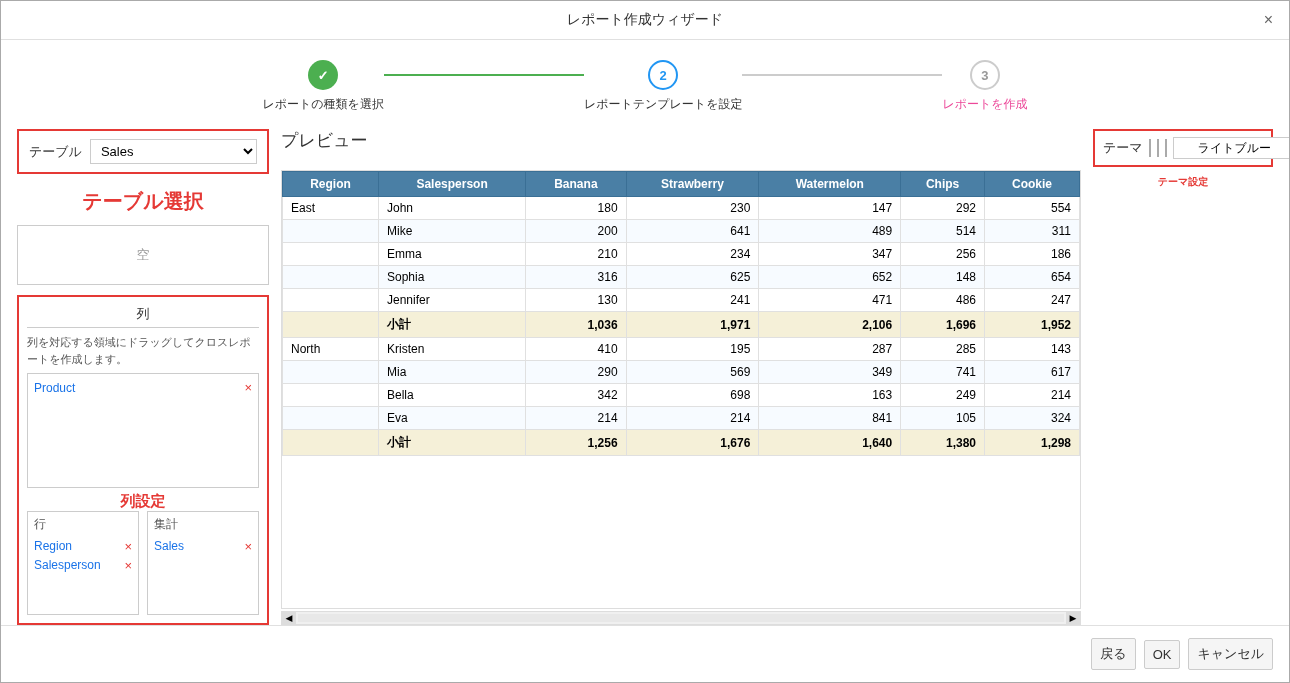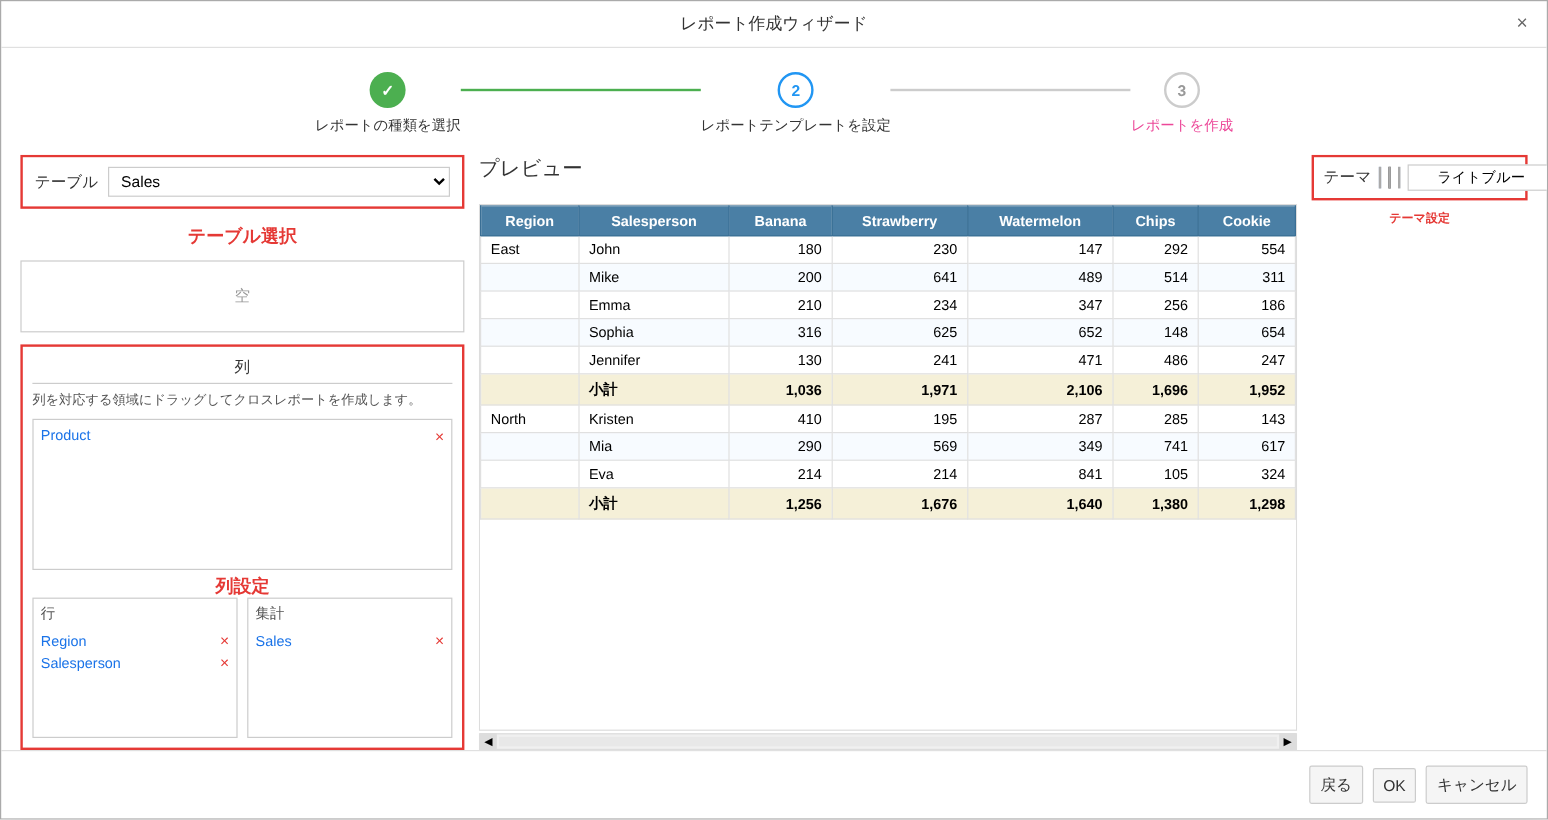--- a/index.html
+++ b/index.html
@@ -104,21 +104,21 @@
     
     .content-area {
       display: flex;
       flex: 1;
       overflow: hidden;
       padding: 0 16px 0 16px;
       gap: 12px;
     }
     
     .left-panel {
-      width: 370px;
+      width: 252px;
       flex-shrink: 0;
       display: flex;
       flex-direction: column;
       gap: 10px;
     }
     .table-select-section {
       border: 2px solid #e53935;
       padding: 8px 10px;
       display: flex;
       align-items: center;
@@ -133,21 +133,21 @@
       flex: 1;
       padding: 3px 6px;
       border: 1px solid #ccc;
       font-size: 13px;
       background: #fff;
     }
     .table-select-title {
       text-align: center;
       color: #e53935;
       font-weight: bold;
-      font-size: 15px;
+      font-size: 20px;
       margin-top: 4px;
     }
     .empty-box {
       border: 1px solid #ccc;
       height: 60px;
       display: flex;
       align-items: center;
       justify-content: center;
       color: #999;
       font-size: 13px;
@@ -515,20 +515,29 @@
                 <td class="text-cell"></td>
                 <td class="text-cell">Mia</td>
                 <td>290</td>
                 <td>569</td>
                 <td>349</td>
                 <td>741</td>
                 <td>617</td>
               </tr>
               <tr>
                 <td class="text-cell"></td>
+                <td class="text-cell">Bella</td>
+                <td>342</td>
+                <td>698</td>
+                <td>163</td>
+                <td>249</td>
+                <td>214</td>
+              </tr>
+              <tr>
+                <td class="text-cell"></td>
                 <td class="text-cell">Eva</td>
                 <td>214</td>
                 <td>214</td>
                 <td>841</td>
                 <td>105</td>
                 <td>324</td>
               </tr>
               <tr class="subtotal">
                 <td class="text-cell"></td>
                 <td class="text-cell">小計</td>

